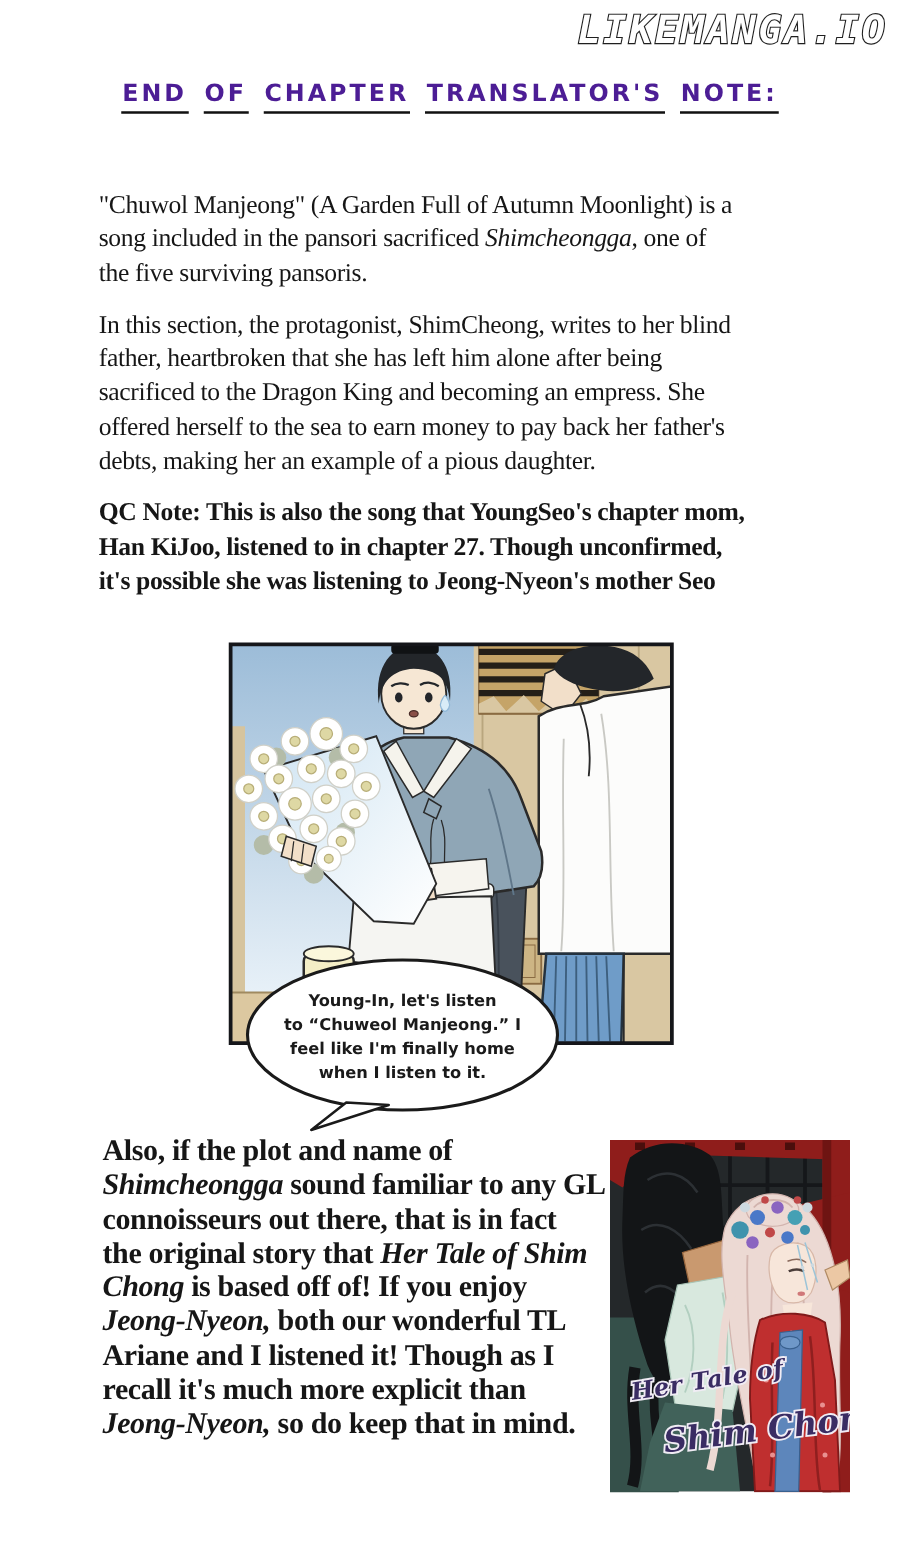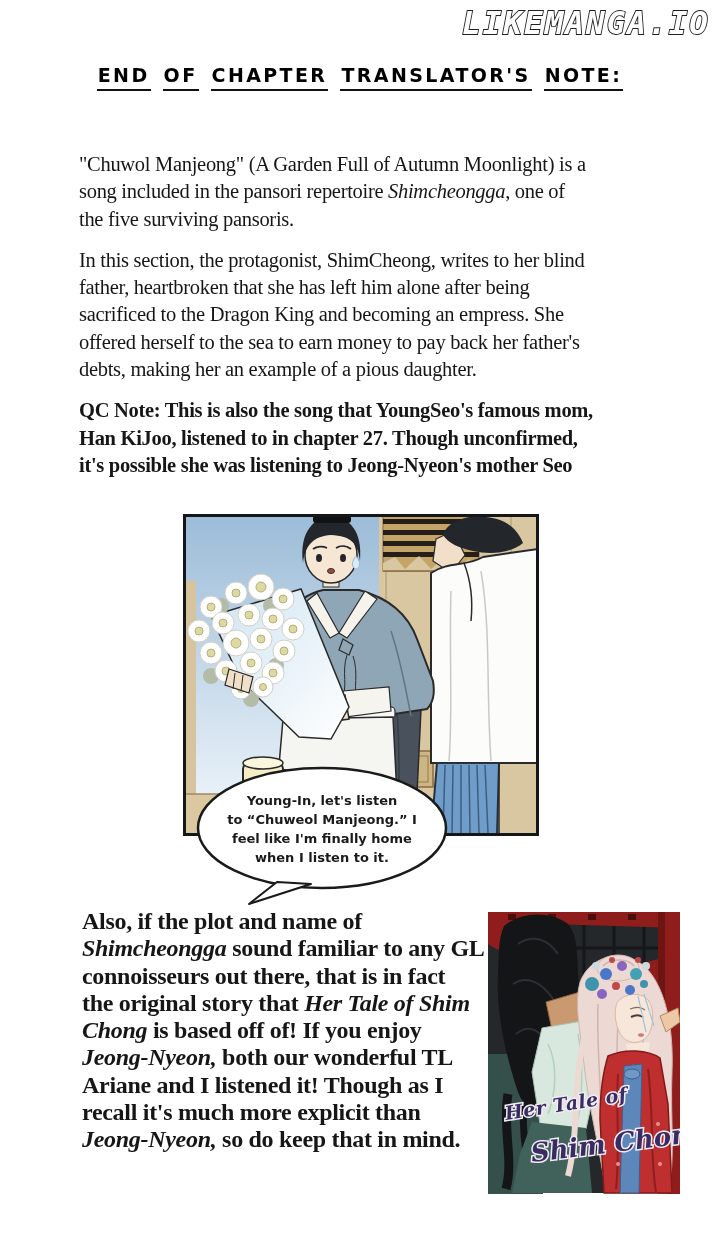--- a/index.html
+++ b/index.html
@@ -5,21 +5,21 @@
   html,body { margin:0; padding:0; }
   body {
     width:720px; height:1245px; position:relative; overflow:hidden;
     background:#ffffff; color:#161616;
     font-family:"Liberation Serif", serif;
   }
   .logo-wrap { position:absolute; top:3px; right:6px; }
   .note-heading {
     position:absolute; top:64px; left:0; width:720px; text-align:center;
     font-family:"DejaVu Sans", sans-serif; font-weight:bold; font-size:19px;
-    letter-spacing:2.4px; color:#000000;
+    letter-spacing:2.4px; color:#4c1d95;
   }
   .note-heading .hw { display:inline-block; margin:0 6px; padding:0 1px 3px; border-bottom:2.5px solid #111; }
   .note-body {
     position:absolute; left:79px; top:151px;
     font-size:20.5px; line-height:27.3px; letter-spacing:-0.3px;
   }
   .note-body .para { margin:0 0 14px 0; }
   .para.bold { font-weight:bold; }
   .tl { white-space:nowrap; }
   .bottom-note {
@@ -38,32 +38,32 @@
   </svg>
 </div>
 
 <div class="note-heading">
   <span class="hw">END</span><span class="hw">OF</span><span class="hw">CHAPTER</span><span class="hw">TRANSLATOR'S</span><span class="hw">NOTE:</span>
 </div>
 
 <div class="note-body">
   <div class="para">
       <div class="tl"><span>"Chuwol Manjeong" (A Garden Full of Autumn Moonlight) is a</span></div>
-      <div class="tl"><span>song included in the pansori repertoire </span><i>Shimcheongga</i><span>, one of</span></div>
+      <div class="tl"><span>song included in the pansori sacrificed </span><i>Shimcheongga</i><span>, one of</span></div>
       <div class="tl"><span>the five surviving pansoris.</span></div>
     </div>
   <div class="para">
       <div class="tl"><span>In this section, the protagonist, ShimCheong, writes to her blind</span></div>
       <div class="tl"><span>father, heartbroken that she has left him alone after being</span></div>
       <div class="tl"><span>sacrificed to the Dragon King and becoming an empress. She</span></div>
       <div class="tl"><span>offered herself to the sea to earn money to pay back her father's</span></div>
       <div class="tl"><span>debts, making her an example of a pious daughter.</span></div>
     </div>
   <div class="para bold">
-      <div class="tl"><span>QC Note: This is also the song that YoungSeo's famous mom,</span></div>
+      <div class="tl"><span>QC Note: This is also the song that YoungSeo's chapter mom,</span></div>
       <div class="tl"><span>Han KiJoo, listened to in chapter 27. Though unconfirmed,</span></div>
       <div class="tl"><span>it's possible she was listening to Jeong-Nyeon's mother Seo</span></div>
     </div>
 </div>
 
 <svg class="panel-svg" width="360" height="400" viewBox="0 0 360 400">
   <defs>
     <clipPath id="pclip">
         <rect x="3" y="4" width="354" height="320"></rect>
       </clipPath>

